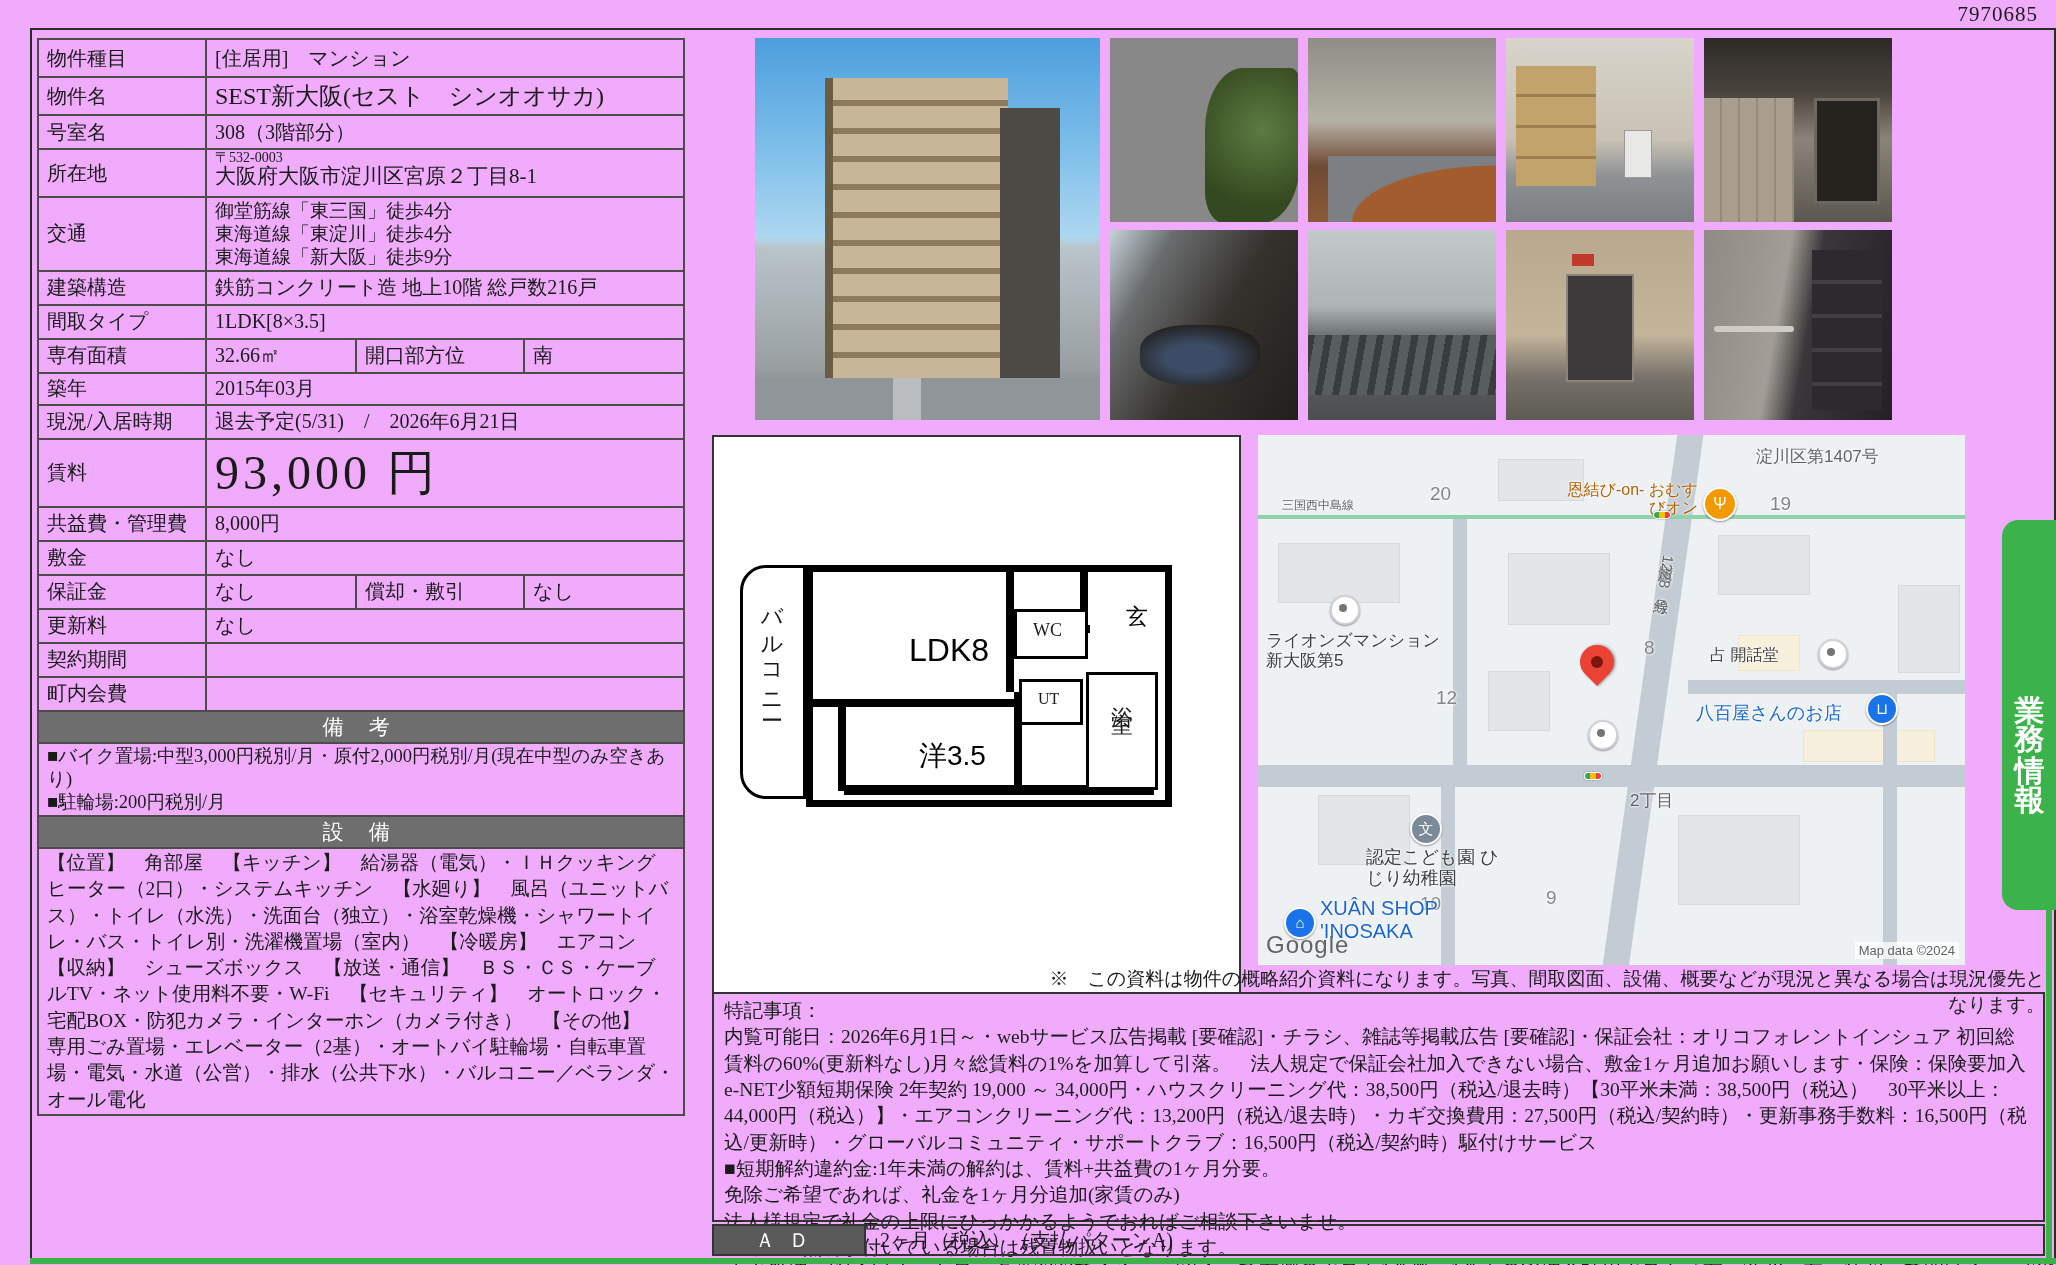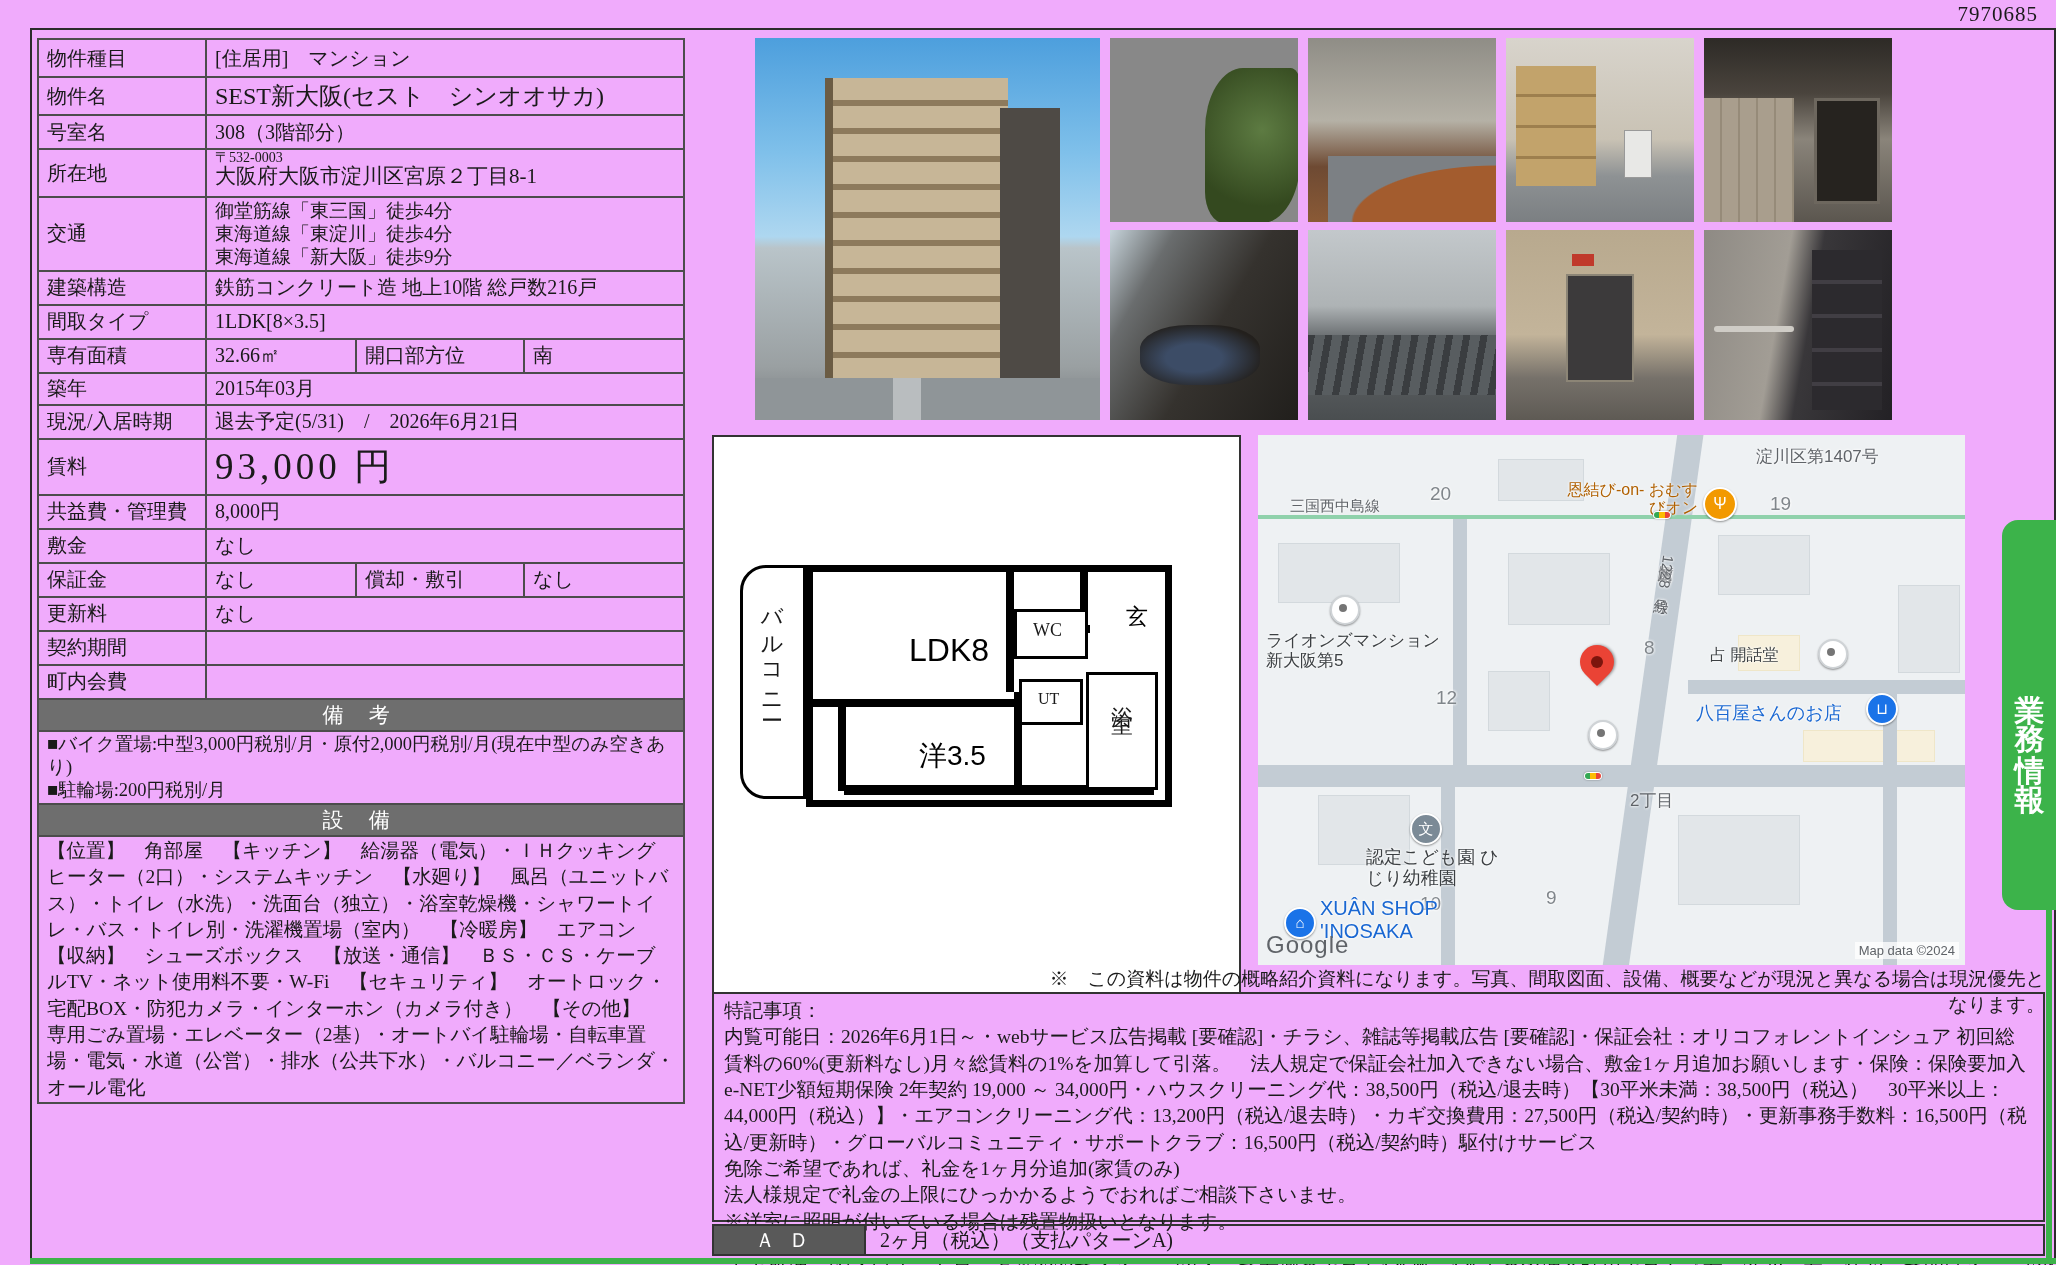--- a/index.html
+++ b/index.html
@@ -12,21 +12,21 @@
   
   #spec-table{position:absolute;left:37px;top:38px;width:646px;border-collapse:collapse;
         table-layout:fixed;font-size:20px;}
   #spec-table td{border:2px solid #4c4c4c;padding:1px 8px;vertical-align:middle;overflow:hidden;}
   #spec-table .lbl{font-size:20px;}
   tr.h38>td{height:34px} tr.h34>td{height:30px} tr.h48>td{height:44px}
   tr.h70>td{height:66px} tr.h32>td{height:28px} tr.h56>td{height:52px}
   tr.hbar>td{height:22px} tr.hrem>td{height:60px} tr.heq>td{height:214px}
   tr.hbar>td{background:#6e6e6e;color:#fff;text-align:center;font-size:21px;
         letter-spacing:10px;padding:0;}
-  .rent-big{font-size:37px;letter-spacing:4px;}
+  .rent-big{font-size:48px;letter-spacing:4px;}
   .postal{font-size:14px;line-height:1;}
   .addr{font-size:21px;line-height:1.1;}
   .traffic div{font-size:19px;line-height:1.22;}
   .multiline{vertical-align:top !important;}
   .remarks-text{font-size:18.5px;line-height:1.25;padding:2px 2px;}
   .equip-text{font-size:19.5px;line-height:1.35;padding:2px 2px;vertical-align:top;}
 
   
   .photo{position:absolute;overflow:hidden;background:#888;}
   .photo>div{position:absolute;}
@@ -328,21 +328,21 @@
     <div class="bld cream" style="left:480px;top:200px;width:60px;height:34px"></div>
 
     <div class="road" style="left:380px;top:-20px;width:26px;height:600px;transform:rotate(8deg)"></div>
     <div class="road" style="left:0;top:330px;width:707px;height:22px"></div>
     <div class="road" style="left:195px;top:84px;width:14px;height:250px"></div>
     <div class="road" style="left:183px;top:352px;width:14px;height:178px"></div>
     <div class="road" style="left:430px;top:245px;width:277px;height:14px"></div>
     <div class="road" style="left:625px;top:259px;width:14px;height:271px"></div>
     <div class="rail-line"></div>
 
-    <div class="label roadname" style="left:32px;top:62px;font-size:15px">三国西中島線</div>
+    <div class="label roadname" style="left:24px;top:62px;font-size:12px">三国西中島線</div>
     <div class="label roadname" style="left:498px;top:10px;font-size:17px">淀川区第1407号</div>
     <div class="label roadname" style="left:398px;top:120px;writing-mode:vertical-rl;font-size:15px;transform:rotate(8deg)">淀川区第1228号線</div>
     <div class="label num" style="left:172px;top:48px">20</div>
     <div class="label num" style="left:512px;top:58px">19</div>
     <div class="label num" style="left:178px;top:252px">12</div>
     <div class="label num" style="left:386px;top:202px">8</div>
     <div class="label num" style="left:162px;top:458px">10</div>
     <div class="label num" style="left:288px;top:452px">9</div>
     <div class="label roadname" style="left:372px;top:354px;font-size:17px">2丁目</div>
 
@@ -372,20 +372,21 @@
 
     <div id="map-google">Google</div>
     <div id="map-copy">Map data ©2024</div>
   </div>
 
   <div id="map-note">※　この資料は物件の概略紹介資料になります。写真、間取図面、設備、概要などが現況と異なる場合は現況優先となります。</div>
 
   <div id="special-box">
     <div>特記事項：</div>
     <div>内覧可能日：2026年6月1日～・webサービス広告掲載 [要確認]・チラシ、雑誌等掲載広告 [要確認]・保証会社：オリコフォレントインシュア 初回総賃料の60%(更新料なし)月々総賃料の1%を加算して引落。　法人規定で保証会社加入できない場合、敷金1ヶ月追加お願いします・保険：保険要加入 e-NET少額短期保険 2年契約 19,000 ～ 34,000円・ハウスクリーニング代：38,500円（税込/退去時）【30平米未満：38,500円（税込）　30平米以上：44,000円（税込）】・エアコンクリーニング代：13,200円（税込/退去時）・カギ交換費用：27,500円（税込/契約時）・更新事務手数料：16,500円（税込/更新時）・グローバルコミュニティ・サポートクラブ：16,500円（税込/契約時）駆付けサービス</div>
+    <div>■短期解約違約金:1年未満の解約は、賃料+共益費の1ヶ月分要。</div>
     <div>免除ご希望であれば、礼金を1ヶ月分追加(家賃のみ)</div>
     <div>法人様規定で礼金の上限にひっかかるようでおればご相談下さいませ。</div>
     <div>※洋室に照明が付いている場合は残置物扱いとなります。</div>
   </div>
 
   <div id="ad-row">
     <div id="ad-label">ＡＤ</div>
     <div id="ad-value">2ヶ月（税込）（支払パターンA)</div>
   </div>
 

